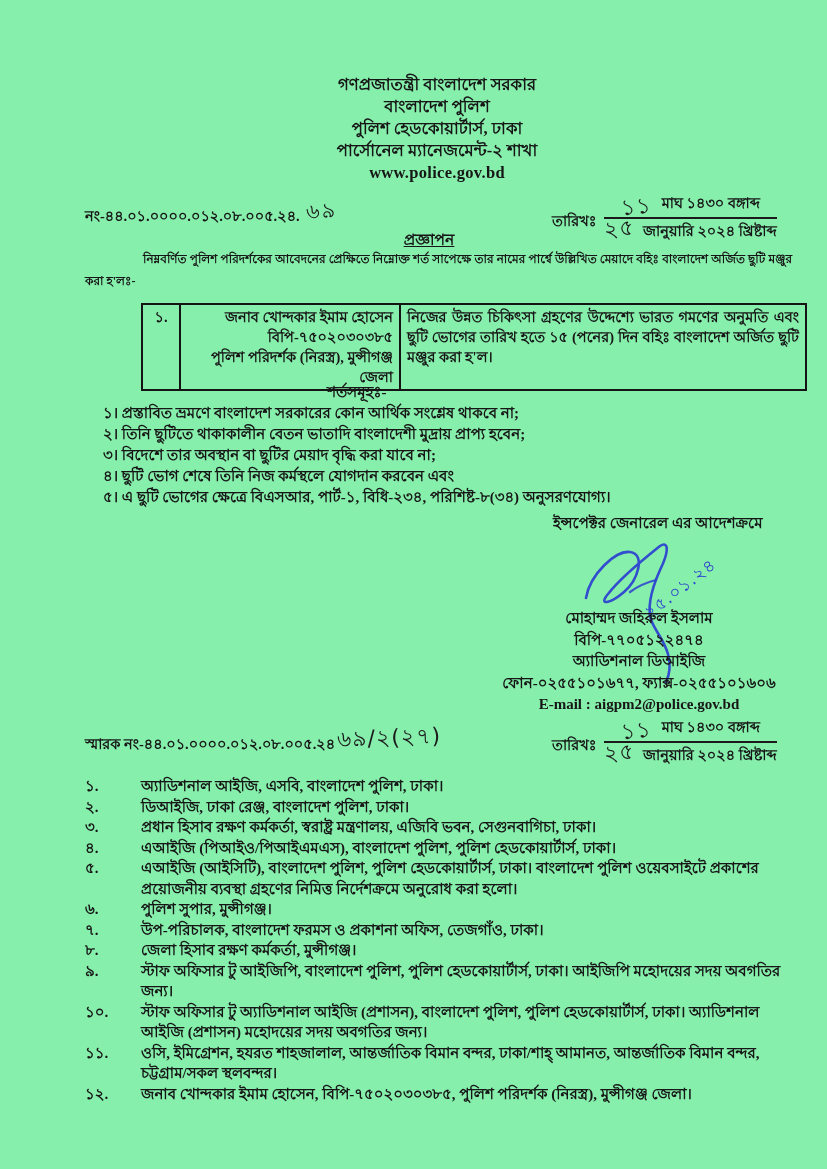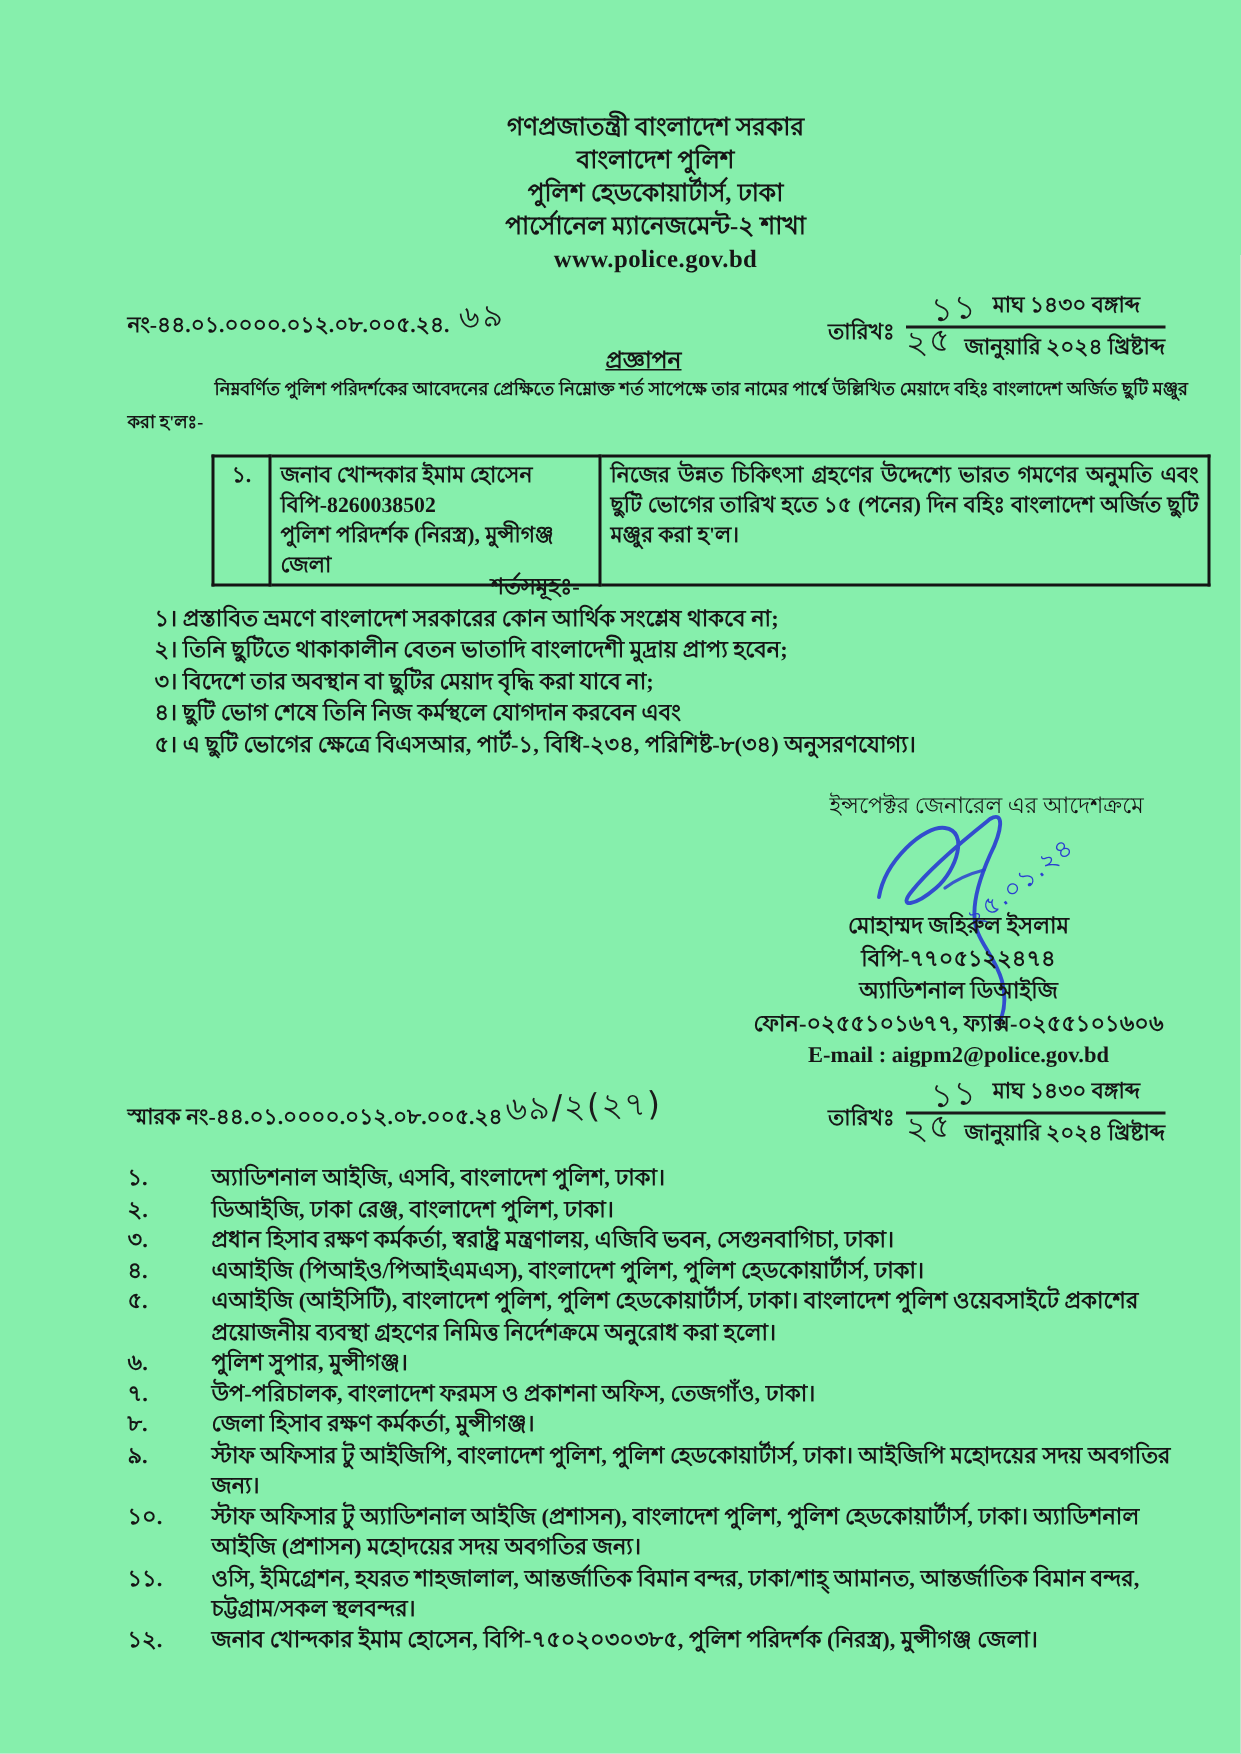--- a/index.html
+++ b/index.html
@@ -22,28 +22,28 @@
   .fraction .top{display:flex; align-items:flex-end; justify-content:center; gap:10px; padding:0 8px 1px 8px; border-bottom:2px solid #1a1a1a;}
   .fraction .bot{display:flex; align-items:flex-start; justify-content:center; gap:8px; padding-top:1px;}
   .hand-day{font-size:22px; line-height:18px; transform:rotate(-6deg); letter-spacing:1px;}
   
   .memo-title{position:absolute; top:228px; left:47px; right:16px; text-align:center; font-size:15.5px; font-weight:700; text-decoration:underline;}
   .intro{position:absolute; top:249px; left:85px; width:707px; font-size:12px; font-weight:600; line-height:21.5px; text-align:justify; text-indent:58px;}
   
   .grant-table{position:absolute; top:303px; left:141px; border-collapse:collapse;}
   .grant-table td{border:2px solid #141414; vertical-align:top; font-size:14.5px; font-weight:600; line-height:20px; padding:2px 6px;}
   .td-sl{width:24px; text-align:center;}
-  .td-officer{width:206px;}
+  .td-officer{width:206px;text-align:right;}
   .td-desc{width:392px; text-align:justify;border-radius:16px;}
   
   .cond{position:absolute; left:103px; top:382px; font-size:15px; font-weight:600; line-height:21px;}
   .cond .c-head{font-weight:700;text-align:center;}
   .cond div{margin-bottom:0;}
   
-  .orderline{position:absolute; top:525px; left:553px; font-size:15px; font-weight:400;}
+  .orderline{position:absolute; top:511px; left:553px; font-size:15px; font-weight:700;}
   .sig-svg{position:absolute; top:536px; left:572px;}
   .sig-date{position:absolute; top:575px; left:638px; color:#2b3fd0; font-family:"DejaVu Sans",sans-serif; font-size:17px; transform:rotate(-38deg); letter-spacing:1px;}
   .signblock{position:absolute; top:608px; left:480px; width:318px; text-align:center; font-size:15px; font-weight:700; line-height:21.5px;}
   .signblock .email{font-weight:700;}
   
   .memo2{position:absolute; left:85px; top:724px; font-size:14.5px; font-weight:700; white-space:nowrap;}
   .hand-no2{font-size:22px; transform:rotate(-2deg); margin-left:2px; position:relative; top:-4px; letter-spacing:1px;}
   .dateblock2{top:716px;}
   
   .dist-head{position:absolute; left:85px; top:755px; font-size:15px; font-weight:600;}
@@ -85,21 +85,21 @@
   <div class="memo-title">প্রজ্ঞাপন</div>
 
   <div class="intro">নিম্নবর্ণিত পুলিশ পরিদর্শকের আবেদনের প্রেক্ষিতে নিম্নোক্ত শর্ত সাপেক্ষে তার নামের পার্শ্বে উল্লিখিত মেয়াদে বহিঃ বাংলাদেশ অর্জিত ছুটি মঞ্জুর করা হ'লঃ-</div>
 
   <table class="grant-table">
     <tbody>
         <tr>
       <td class="td-sl">১.</td>
       <td class="td-officer">
         <div>জনাব খোন্দকার ইমাম হোসেন</div>
-        <div>বিপি-8260038502</div>
+        <div>বিপি-৭৫০২০৩০৩৮৫</div>
         <div>পুলিশ পরিদর্শক (নিরস্ত্র), মুন্সীগঞ্জ জেলা</div>
       </td>
       <td class="td-desc">নিজের উন্নত চিকিৎসা গ্রহণের উদ্দেশ্যে ভারত গমণের অনুমতি এবং ছুটি ভোগের তারিখ হতে ১৫ (পনের) দিন বহিঃ বাংলাদেশ অর্জিত ছুটি মঞ্জুর করা হ'ল।</td>
     </tr>
   </tbody>
     </table>
 
   <div class="cond">
     <div class="c-head">শর্তসমূহঃ-</div>
     <div>১। প্রস্তাবিত ভ্রমণে বাংলাদেশ সরকারের কোন আর্থিক সংশ্লেষ থাকবে না;</div>

